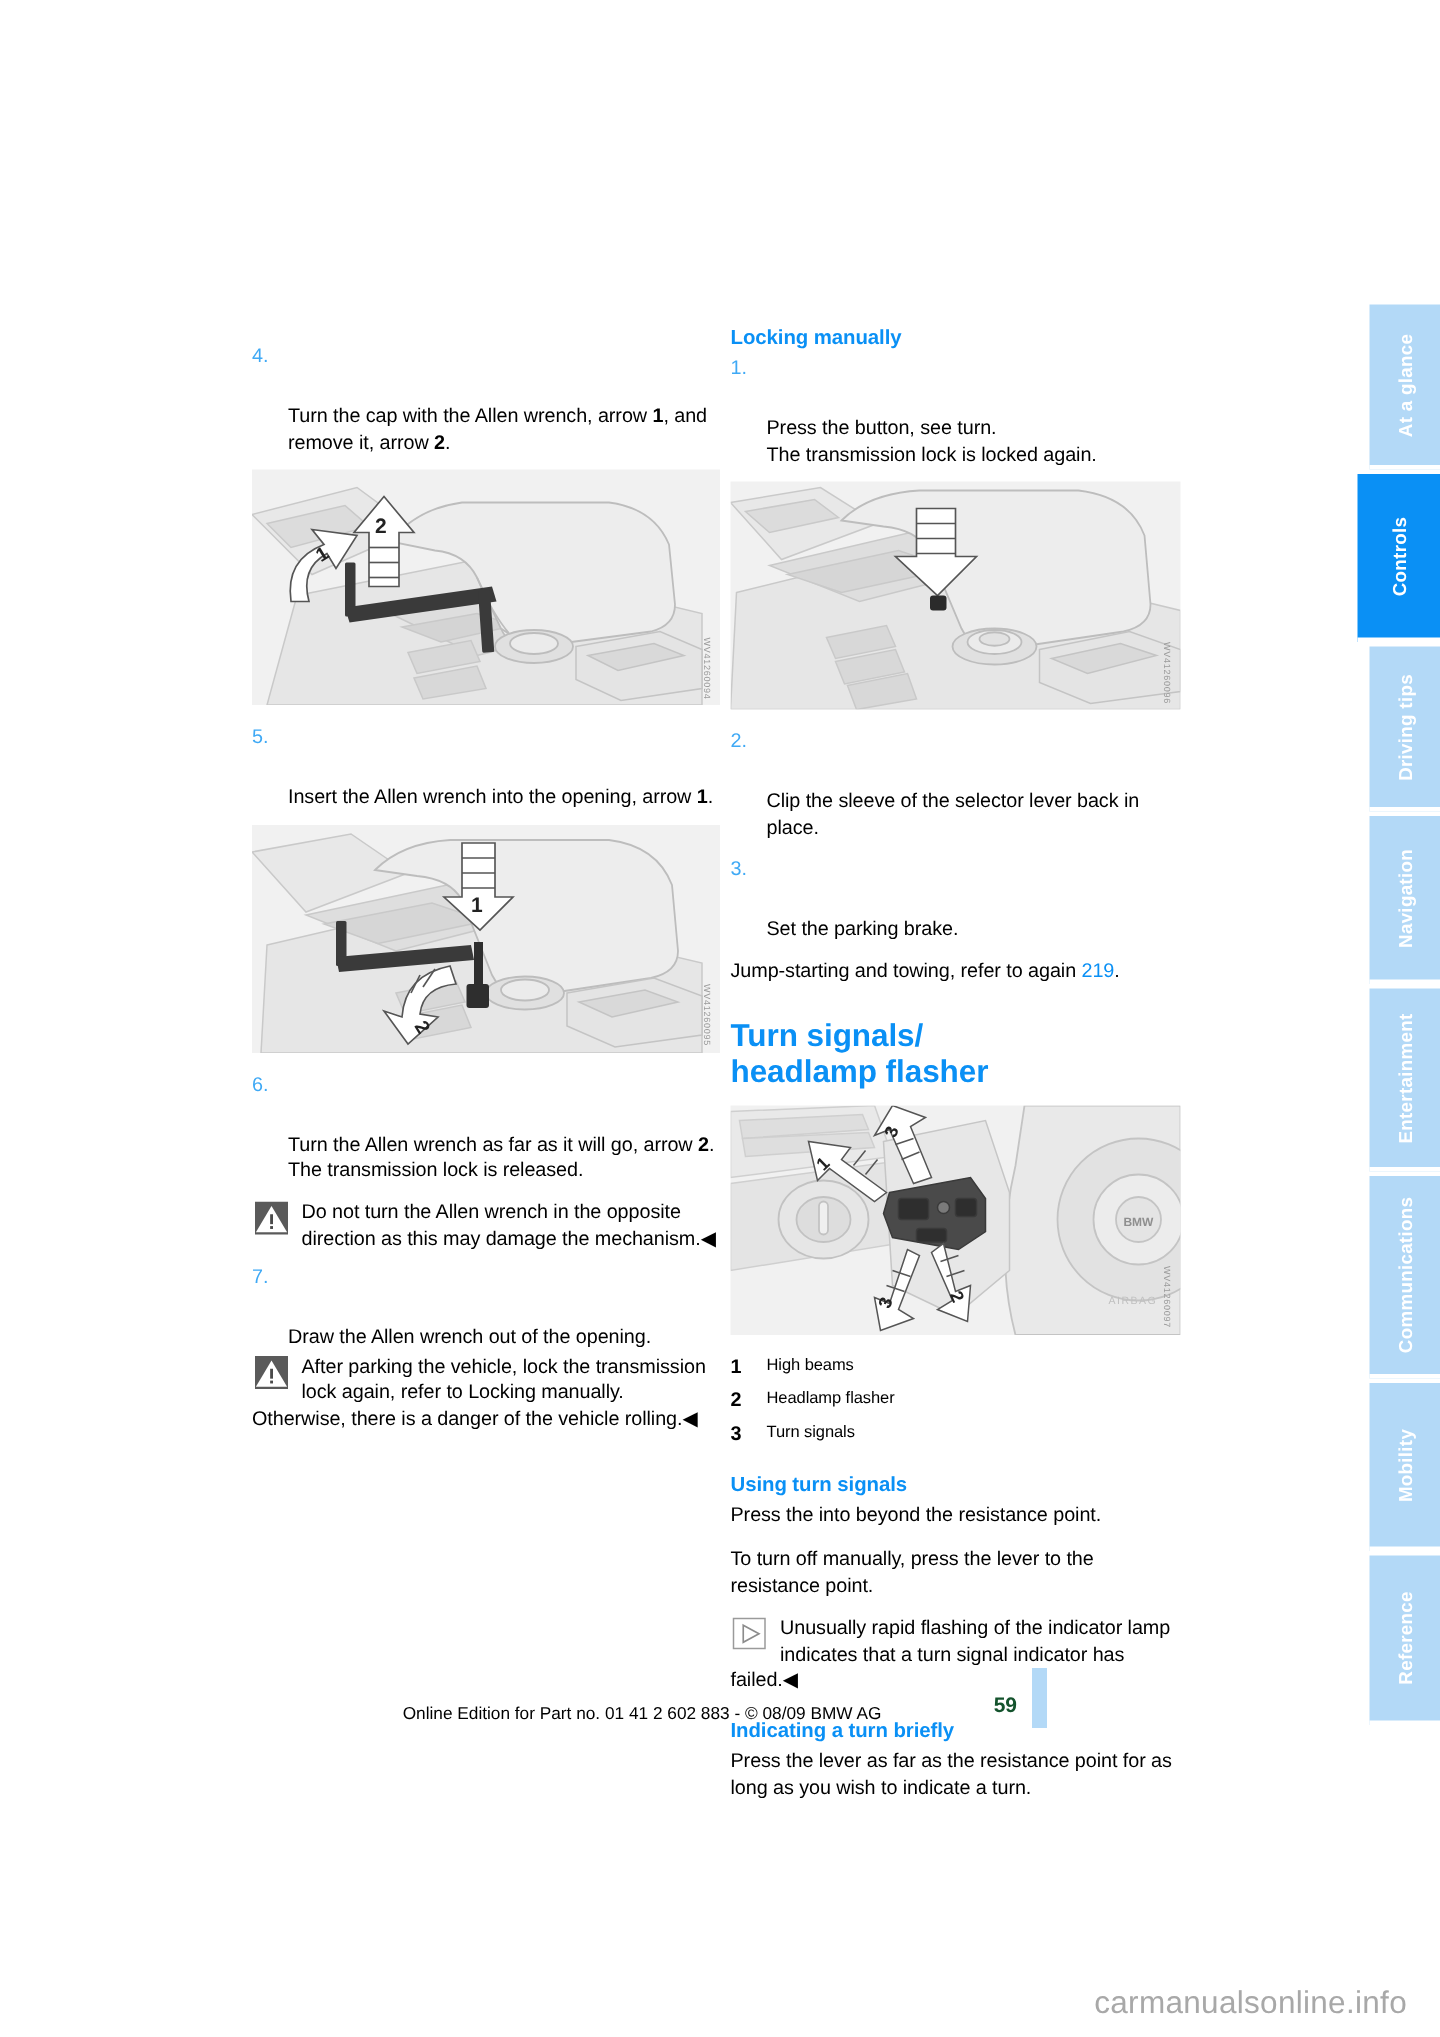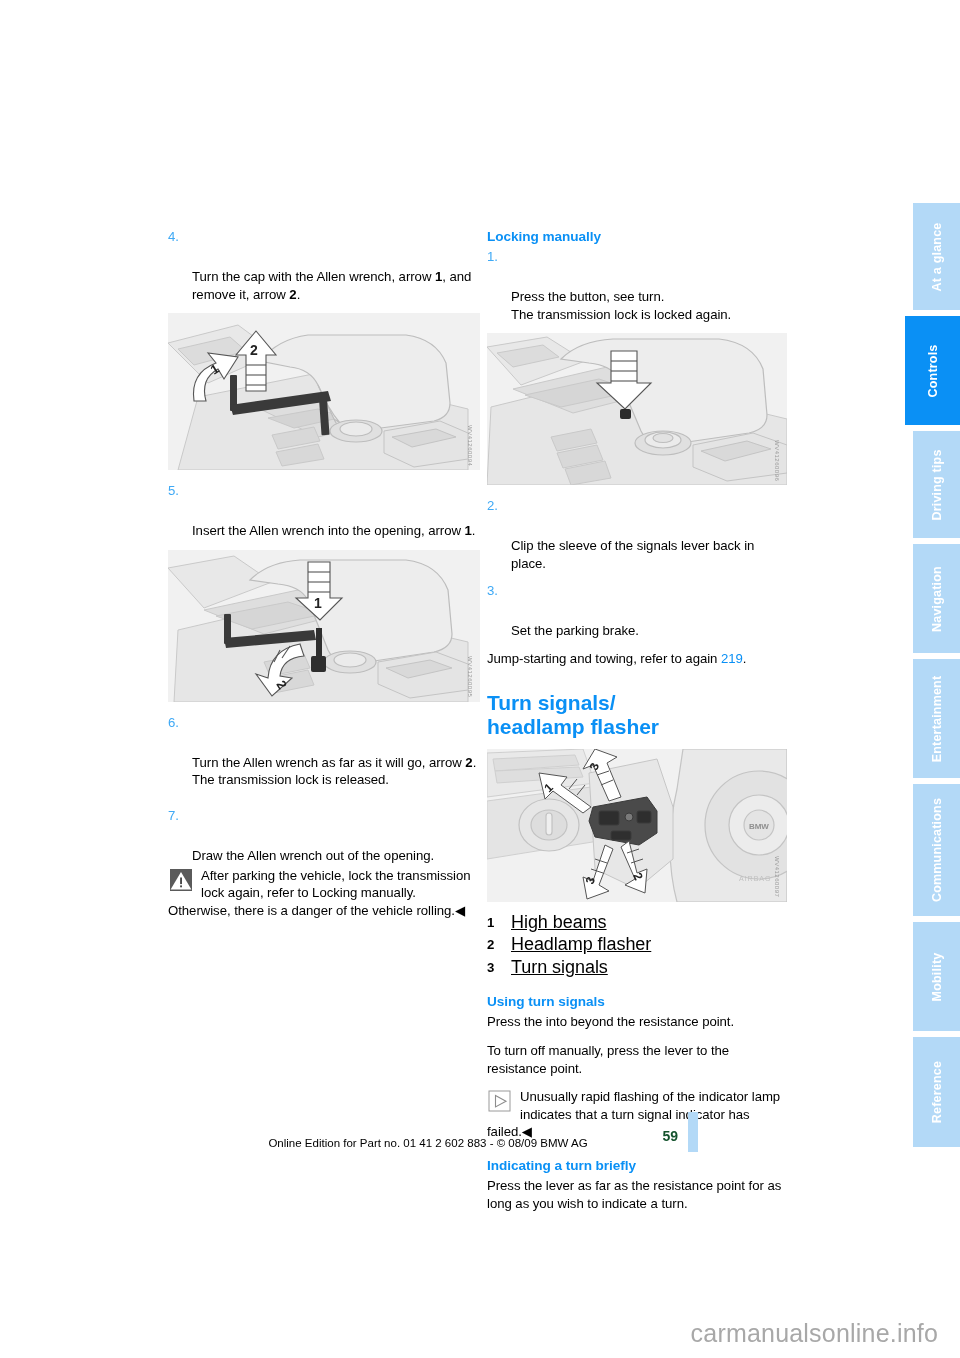--- a/index.html
+++ b/index.html
@@ -43,21 +43,21 @@
   }
   .rail-tab.active {
     background: #0a90f5;
     width: 55px;
     border-bottom: 3px solid #ffffff;
     z-index: 3;
   }
 
   
   .col-left  { position: absolute; left: 168px; top: 228px; width: 312px; }
-  .col-right { position: absolute; left: 487px; top: 228px; width: 300px; }
+  .col-right { position: absolute; left: 487px; top: 216px; width: 300px; }
 
   .body-text {
     font-size: 13.2px;
     line-height: 17.6px;
     color: #000000;
     letter-spacing: -0.05px;
   }
 
   
   .step { display: flex; margin-bottom: 2px; }
@@ -70,21 +70,21 @@
   }
   .step-body { flex: 1; font-size: 13.2px; line-height: 17.6px; margin-top: 40px; }
   .bold { font-weight: bold; }
 
   
   .legend-row { display: flex; margin-bottom: 5px; }
   .legend-num {
     font-weight: bold; width: 24px; flex: 0 0 24px;
     font-size: 13.2px; line-height: 17.6px;
   }
-  .legend-label { font-size: 18px; line-height: 17.6px; text-decoration: underline; }
+  .legend-label { font-size: 11px; line-height: 17.6px; }
 
   
   .note { font-size: 13.2px; line-height: 17.6px; }
   .note .icon-warn,
   .note .icon-info {
     float: left;
     margin: 2px 7px 0 0;
   }
   .icon-warn { width: 26px; height: 23px; }
   .icon-info { width: 26px; height: 23px; }
@@ -154,21 +154,21 @@
 
   
   .watermark {
     position: absolute;
     left: 0; top: 1290px; width: 960px; height: 68px;
     background: #ffffff;
   }
   .watermark span {
     position: absolute;
     right: 22px; bottom: 10px;
-    font-size: 25px;
+    font-size: 21px;
     color: #a8a8a8;
     letter-spacing: .2px;
   }
 </style>
 </head>
 <body>
 
 <div class="page">
 
   <div class="rail">
@@ -314,20 +314,29 @@
       <div class="fig-code">WV41260095</div>
     </div>
 
     <div class="step">
       <div class="step-num">6.</div>
       <div class="step-body"><span>Turn the Allen wrench as far as it will go, arrow </span><span class="bold">2</span><span>. The transmission lock is released.</span></div>
     </div>
 
     <div class="spacer-8"></div>
 
+    <div class="note">
+      <svg class="icon-warn" viewBox="0 0 26 23">
+        <rect x="2" y="0" width="22" height="22" fill="#5a5a5a"></rect>
+        <path d="M13 3 L23.4 20.5 L2.6 20.5 Z" fill="#ffffff"></path>
+        <rect x="12.1" y="8.5" width="1.9" height="6.6" fill="#4a4a4a"></rect>
+        <rect x="12.1" y="16.4" width="1.9" height="1.9" fill="#4a4a4a"></rect>
+      </svg>
+      <span>Do not turn the Allen wrench in the opposite direction as this may damage the mechanism.◀</span>
+    </div>
 
     <div class="spacer-8"></div>
 
     <div class="step">
       <div class="step-num">7.</div>
       <div class="step-body">Draw the Allen wrench out of the opening.</div>
     </div>
 
     <div class="note">
       <svg class="icon-warn" viewBox="0 0 26 23">
@@ -383,21 +392,21 @@
           <line x1="124" y1="38" x2="150" y2="38"></line>
           <line x1="124" y1="48" x2="150" y2="48"></line>
         </g>
         <rect x="133" y="76" width="11" height="10" rx="2" fill="#2b2b2b"></rect>
       </svg>
       <div class="fig-code">WV41260096</div>
     </div>
 
     <div class="step">
       <div class="step-num">2.</div>
-      <div class="step-body">Clip the sleeve of the signals lever back in place.</div>
+      <div class="step-body">Clip the sleeve of the selector lever back in place.</div>
     </div>
 
     <div class="spacer-8"></div>
 
     <div class="step">
       <div class="step-num">3.</div>
       <div class="step-body">Set the parking brake.</div>
     </div>
 
     <div class="spacer-8"></div>

